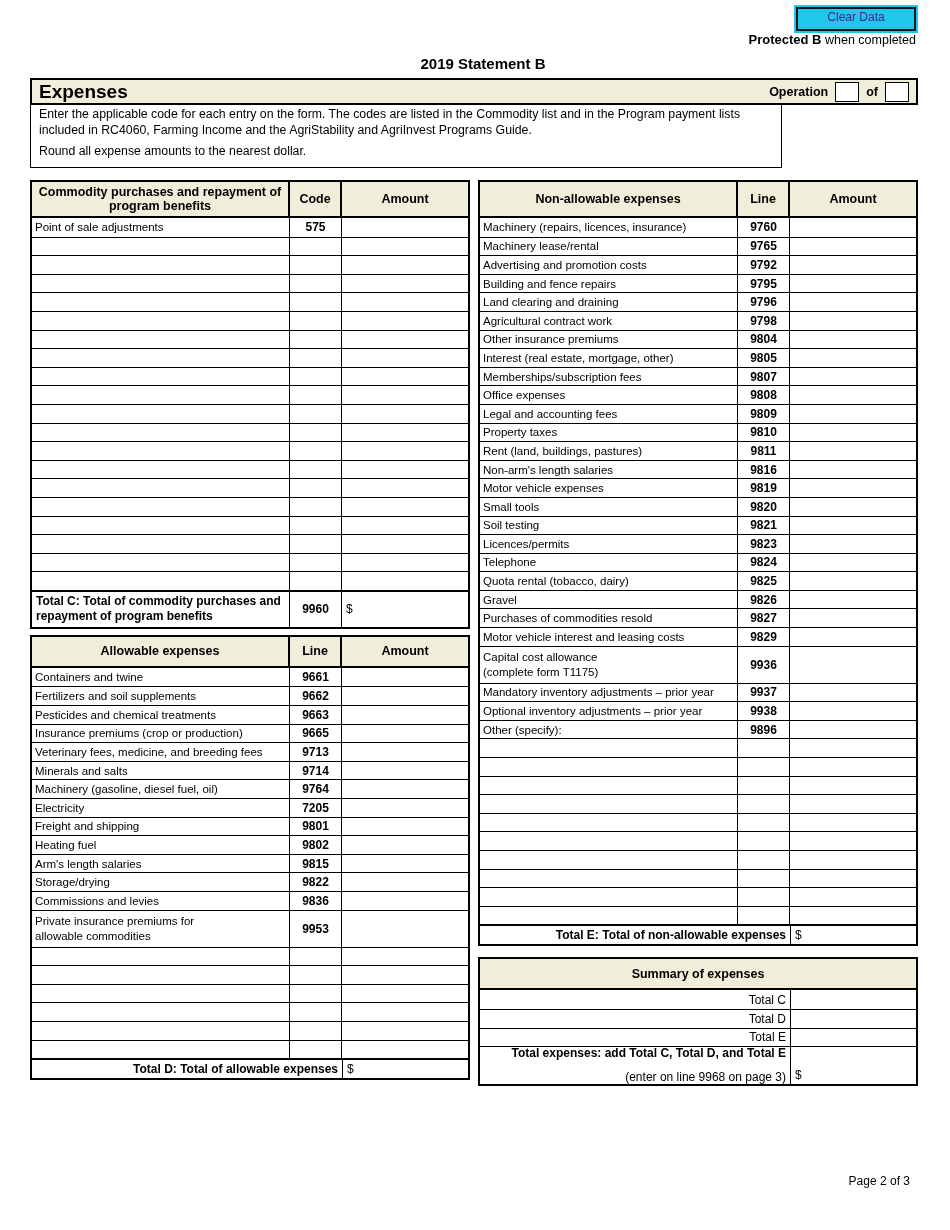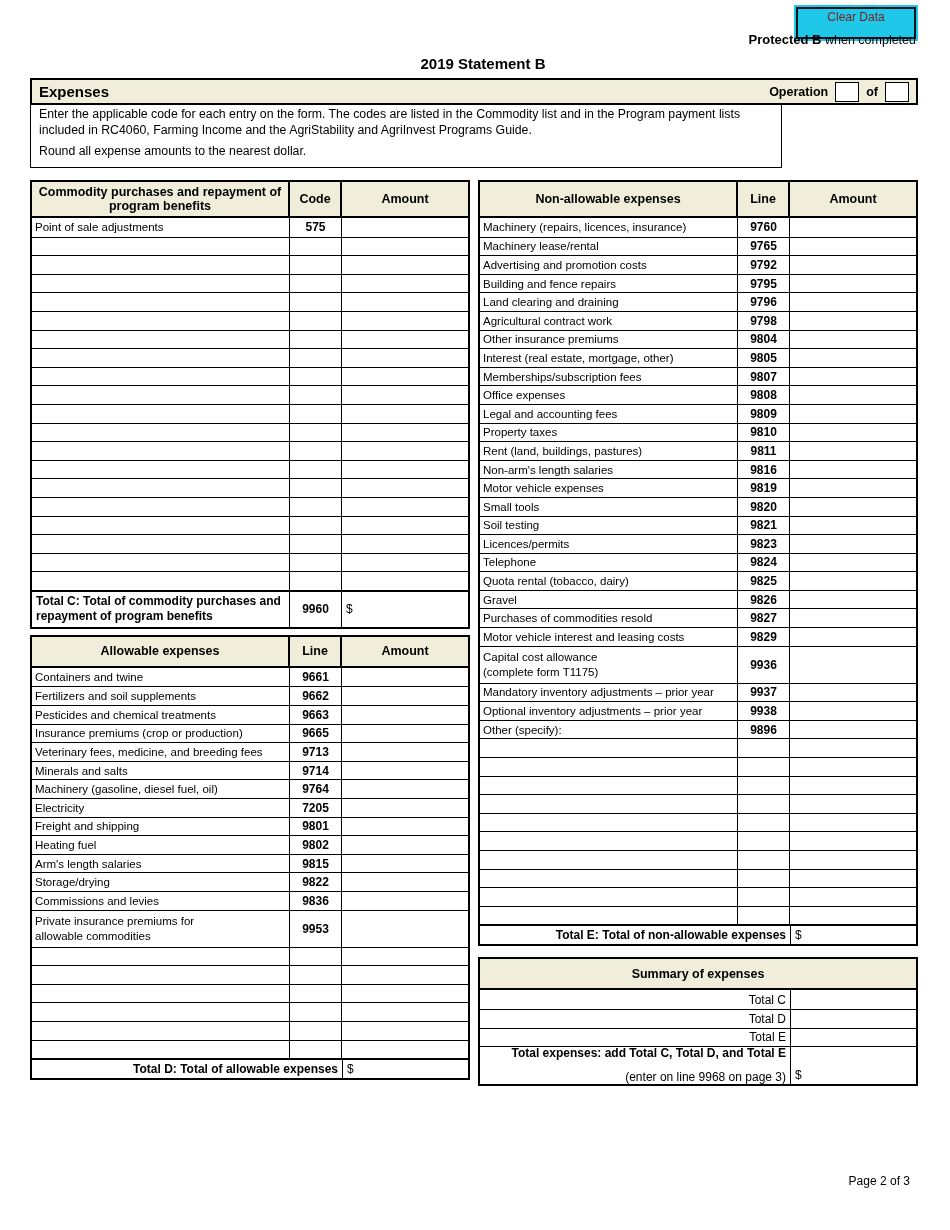--- a/index.html
+++ b/index.html
@@ -1,30 +1,30 @@
 <!DOCTYPE html>
 <html><head>
 <meta charset="utf-8">
 <style>
   * { margin:0; padding:0; box-sizing:border-box; }
   html,body { width:950px; height:1230px; background:#ffffff; font-family:"Liberation Sans", sans-serif; color:#000; }
   .page { position:relative; width:950px; height:1230px; background:#fff; overflow:hidden; }
 
   
-  .clear-btn { position:absolute; top:7px; right:34px; width:120px; height:32px;
+  .clear-btn { position:absolute; top:7px; right:34px; width:120px; height:24px;
     background:#1fc8e8; border:2px solid #00131a; box-shadow:0 0 0 2px #1fc8e8;
-    font-size:12px; text-align:center; line-height:16px; color:#7f1d1d; cursor:pointer; }
+    font-size:12px; text-align:center; line-height:16px; color:#4c1d95; cursor:pointer; }
   .protected { position:absolute; top:32px; right:34px; font-size:12.5px; }
   .protected b { font-size:13px; }
   .doc-title { position:absolute; top:55px; left:8px; width:100%; text-align:center; font-size:15px; font-weight:bold; }
 
   
   .band { position:absolute; top:78px; left:30px; width:888px; height:27px; background:#f0eeda;
     border:2px solid #000; display:flex; align-items:center; justify-content:space-between; padding:0 7px; }
-  .band .bt { font-size:15px; font-weight:bold; }
+  .band .bt { font-size:19px; font-weight:bold; }
   .op { display:flex; align-items:center; gap:7px; font-size:12.5px; font-weight:bold; }
   .op-box { width:24px; height:20px; background:#fff; border:1px solid #000; }
   .instr { position:absolute; top:105px; left:30px; width:752px; height:63px; border:1px solid #000; border-top:none;
     padding:2px 8px; font-size:12.3px; line-height:1.27; }
   .instr p + p { margin-top:6px; }
 
   
   .col-left  { position:absolute; top:180px; left:30px;  width:440px; }
   .col-right { position:absolute; top:180px; left:478px; width:440px; }
 

